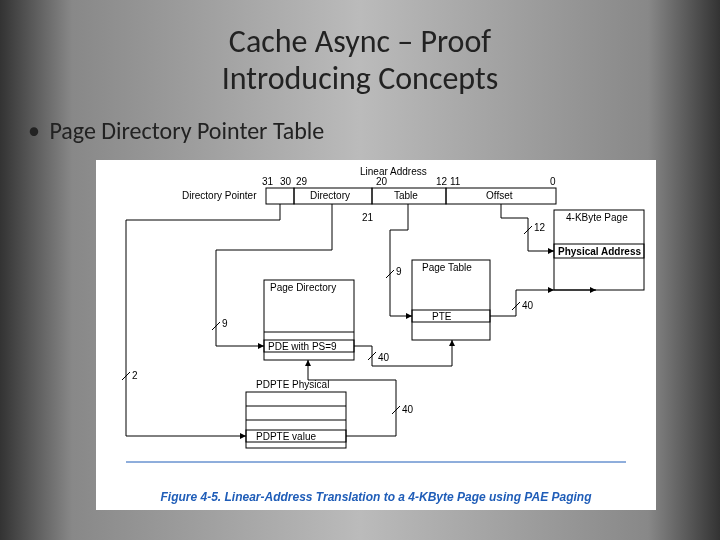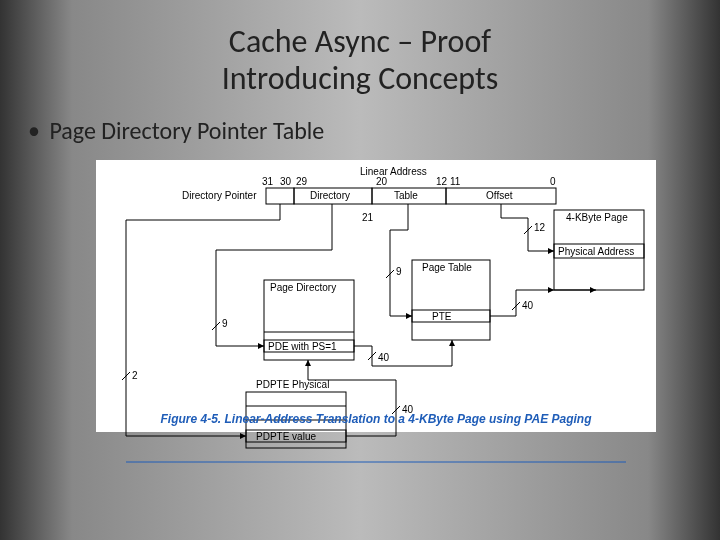--- a/index.html
+++ b/index.html
@@ -25,21 +25,21 @@
   }
   .bullet-row .dot {
     display: inline-block;
     width: 16px;
   }
   .diagram-wrap {
     position: absolute;
     left: 96px;
     top: 160px;
     width: 560px;
-    height: 272px;
+    height: 350px;
     background: #fff;
   }
   .diagram {
     position: absolute;
     left: 0; top: 0;
     width: 560px;
     height: 330px;
   }
   .lbl {
     position: absolute;
@@ -150,27 +150,27 @@
   <div class="lbl" style="left:340px; top:16px;">12</div>
   <div class="lbl" style="left:354px; top:16px;">11</div>
   <div class="lbl" style="left:454px; top:16px;">0</div>
 
   <div class="lbl" style="left:86px;  top:30px;">Directory Pointer</div>
   <div class="lbl" style="left:214px; top:30px;">Directory</div>
   <div class="lbl" style="left:298px; top:30px;">Table</div>
   <div class="lbl" style="left:390px; top:30px;">Offset</div>
 
   <div class="lbl" style="left:470px; top:52px;">4-KByte Page</div>
-  <div class="lbl" style="left:462px; top:86px;">Physical Address</div>
+  <div class="lbl" style="left:462px; top:86px;font-weight:bold;">Physical Address</div>
 
   <div class="lbl" style="left:326px; top:102px;">Page Table</div>
   <div class="lbl" style="left:336px; top:151px;">PTE</div>
 
   <div class="lbl" style="left:174px; top:122px;">Page Directory</div>
-  <div class="lbl" style="left:172px; top:181px;">PDE with PS=1</div>
+  <div class="lbl" style="left:172px; top:181px;">PDE with PS=9</div>
 
   <div class="lbl" style="left:160px; top:219px;">PDPTE Physical</div>
   <div class="lbl" style="left:160px; top:271px;">PDPTE value</div>
 
   <div class="lbl" style="left:36px;  top:210px;">2</div>
   <div class="lbl" style="left:126px; top:158px;">9</div>
   <div class="lbl" style="left:300px; top:106px;">9</div>
   <div class="lbl" style="left:438px; top:62px;">12</div>
   <div class="lbl" style="left:282px; top:192px;">40</div>
   <div class="lbl" style="left:426px; top:140px;">40</div>

